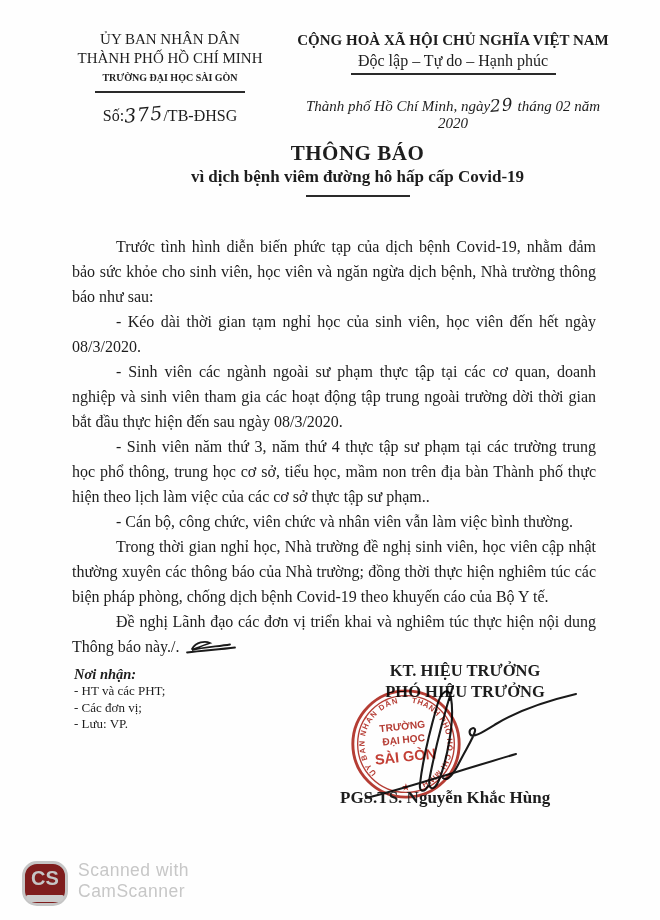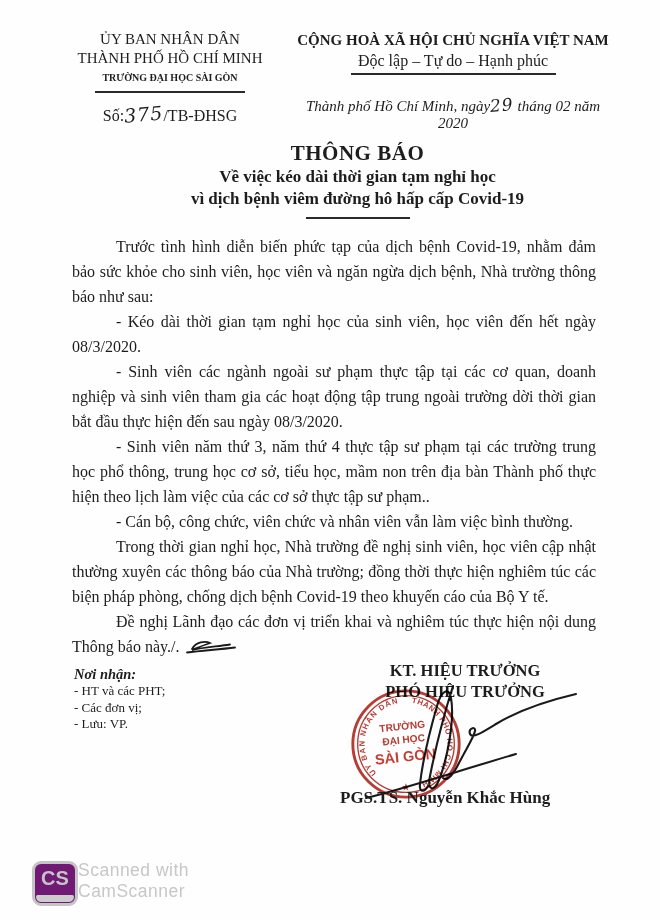--- a/index.html
+++ b/index.html
@@ -36,22 +36,22 @@
   .recipients .lbl{font-size:14.5px;font-weight:bold;font-style:italic;}
   .recipients .itm{font-size:13px;line-height:16.5px;}
   .recipients .itm:first-of-type{margin-top:5px;}
   .sig-blk{position:absolute;left:330px;top:660px;width:270px;text-align:center;}
   .sig-t1,.sig-t2{font-size:16.5px;font-weight:bold;line-height:21px;}
   .sig-name{position:absolute;left:340px;top:788px;width:270px;text-align:left;
             font-size:17px;font-weight:bold;}
   .seal-svg{position:absolute;left:348px;top:686px;mix-blend-mode:multiply;opacity:.95;}
   .sign-svg{position:absolute;left:318px;top:660px;mix-blend-mode:multiply;}
   
-  .cs-badge{position:absolute;left:32px;top:861px;width:40px;height:39px;
-            border:3px solid #c5c5c5;border-radius:9px;background:#701a75;
+  .cs-badge{position:absolute;left:22px;top:861px;width:40px;height:39px;
+            border:3px solid #c5c5c5;border-radius:15px;background:#7f1d1d;
             font-family:"Liberation Sans", sans-serif;}
   .cs-badge .cs-txt{position:absolute;left:0;right:0;top:3px;text-align:center;
             font-size:20px;font-weight:bold;color:#c5c5c5;letter-spacing:0;}
   .cs-badge .cs-bar{position:absolute;left:1px;right:1px;bottom:1px;height:7px;
             background:#cccccc;border-radius:2px 2px 6px 6px;}
   .cs-text{position:absolute;left:78px;top:860px;font-family:"Liberation Sans", sans-serif;
             font-size:17.5px;line-height:21px;color:#c7c7c7;letter-spacing:.5px;}
 </style>
 </head>
 <body>
@@ -68,21 +68,20 @@
 
   <div class="hdr-right">
     <div class="l1">CỘNG HOÀ XÃ HỘI CHỦ NGHĨA VIỆT NAM</div>
     <div class="l2">Độc lập – Tự do – Hạnh phúc</div>
     <div class="rule"></div>
     <div class="dateline"><span>Thành phố Hồ Chí Minh, ngày</span><span class="hand">29</span> <span>tháng 02 năm 2020</span></div>
   </div>
 
   <div class="title-blk">
     <div class="title-main">THÔNG BÁO</div>
-    <div class="title-sub">Về việc kéo dài thời gian tạm nghỉ học</div>
     <div class="title-sub">vì dịch bệnh viêm đường hô hấp cấp Covid-19</div>
     <div class="rule"></div>
   </div>
 
   <div class="body-blk">
     <p>Trước tình hình diễn biến phức tạp của dịch bệnh Covid-19, nhằm đảm bảo sức khỏe cho sinh viên, học viên và ngăn ngừa dịch bệnh, Nhà trường thông báo như sau:</p>
     <p>- Kéo dài thời gian tạm nghỉ học của sinh viên, học viên đến hết ngày 08/3/2020.</p>
     <p>- Sinh viên các ngành ngoài sư phạm thực tập tại các cơ quan, doanh nghiệp và sinh viên tham gia các hoạt động tập trung ngoài trường dời thời gian bắt đầu thực hiện đến sau ngày 08/3/2020.</p>
     <p>- Sinh viên năm thứ 3, năm thứ 4 thực tập sư phạm tại các trường trung học phổ thông, trung học cơ sở, tiểu học, mầm non trên địa bàn Thành phố thực hiện theo lịch làm việc của các cơ sở thực tập sư phạm..</p>
     <p>- Cán bộ, công chức, viên chức và nhân viên vẫn làm việc bình thường.</p>

